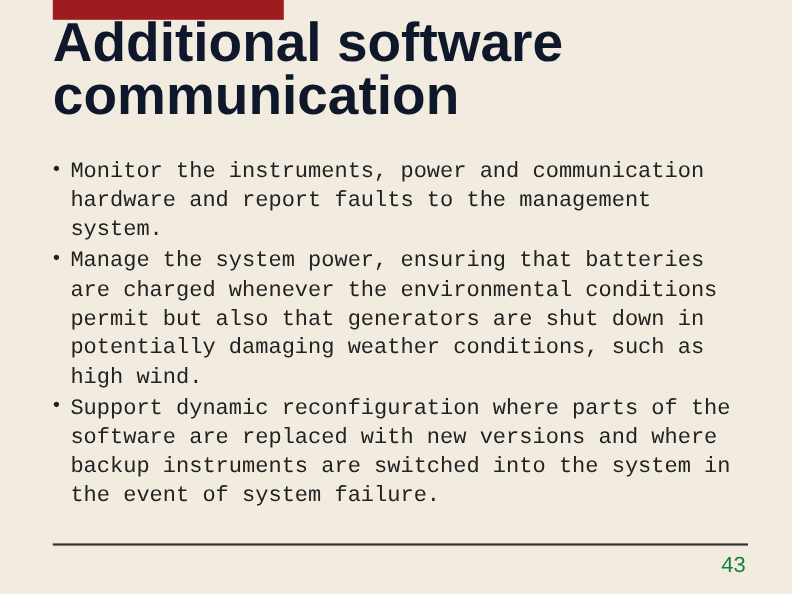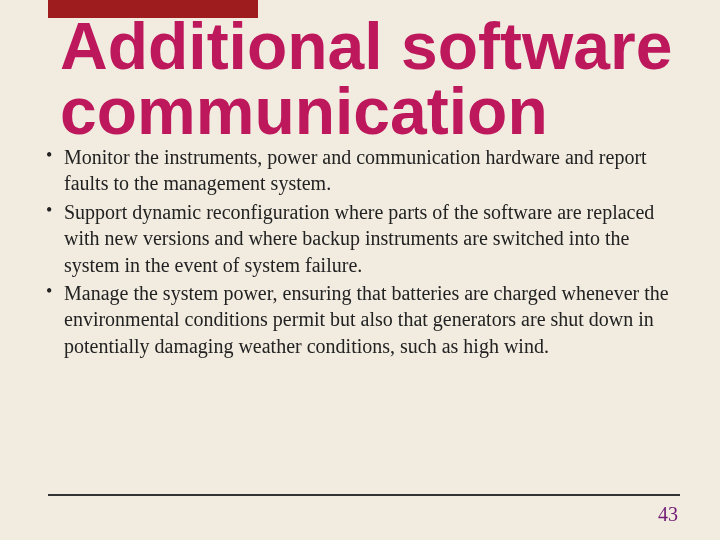--- a/index.html
+++ b/index.html
@@ -17,40 +17,40 @@
     height: 18px;
     background: #9e1b1e;
   }
   .title {
     position: absolute;
     top: 14px;
     left: 48px;
     font-family: Impact, 'Arial Narrow Bold', 'Arial Black', sans-serif;
     font-stretch: condensed;
     font-weight: 700;
-    font-size: 66px;
+    font-size: 50px;
     line-height: 0.98;
     letter-spacing: 0px;
-    color: #be185d;
-    margin-left: 12px;
+    color: #0f172a;
   }
   .bullets {
     position: absolute;
     top: 144px;
     left: 40px;
     right: 36px;
     list-style: none;
     font-size: 20px;
     line-height: 1.32;
     color: #222;
   }
   .bullets li {
     position: relative;
     padding-left: 24px;
     margin-bottom: 2px;
+    font-family: Liberation Mono, monospace;
   }
   .bullets li::before {
     content: "•";
     position: absolute;
     left: 6px;
     top: 0;
     font-size: 18px;
     color: #222;
   }
   .divider {
@@ -58,37 +58,37 @@
     left: 48px;
     right: 40px;
     bottom: 44px;
     height: 2px;
     background: #333;
   }
   .pagenum {
     position: absolute;
     right: 42px;
     bottom: 14px;
-    font-family: Liberation Serif, serif;
+    font-family: Liberation Sans, sans-serif;
     font-size: 20px;
-    color: #701a75;
+    color: #15803d;
     letter-spacing: 0px;
   }
 </style>
 </head>
 <body>
 
 <div class="top-bar"></div>
 
 <div class="title">
   <span>Additional software</span><br>
   <span>communication</span>
 </div>
 
 <ul class="bullets">
   <li><span>Monitor the instruments, power and communication hardware and report faults to the management system.</span></li>
+  <li><span>Manage the system power, ensuring that batteries are charged whenever the environmental conditions permit but also that generators are shut down in potentially damaging weather conditions, such as high wind.</span></li>
   <li><span>Support dynamic reconfiguration where parts of the software are replaced with new versions and where backup instruments are switched into the system in the event of system failure.</span></li>
-  <li><span>Manage the system power, ensuring that batteries are charged whenever the environmental conditions permit but also that generators are shut down in potentially damaging weather conditions, such as high wind.</span></li>
 </ul>
 
 <div class="divider"></div>
 
 <div class="pagenum">43</div>
 
 </body></html>

